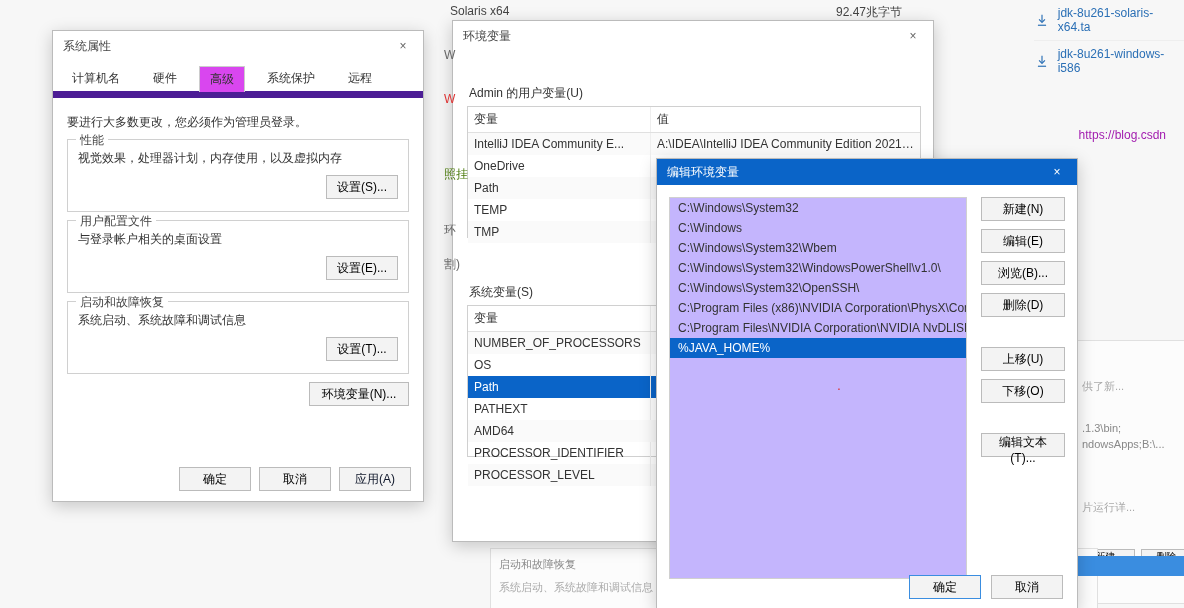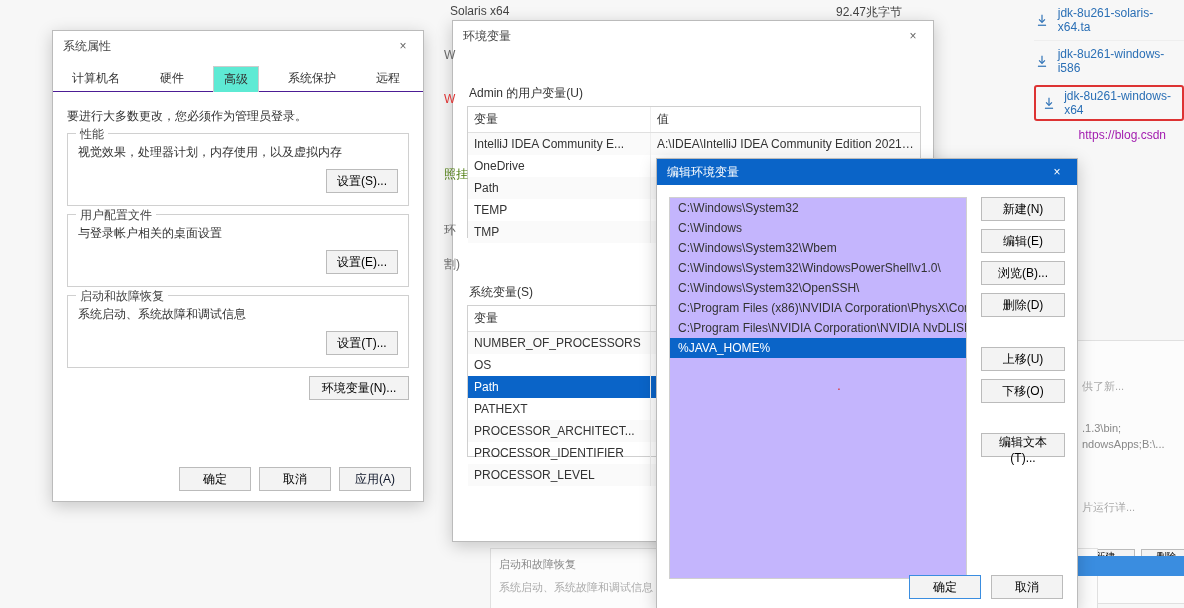--- a/index.html
+++ b/index.html
@@ -1,22 +1,22 @@
 <!DOCTYPE html>
 <html><head>
 <meta charset="utf-8">
 <style>
 html,body{margin:0;padding:0;font-family:"Microsoft YaHei","Segoe UI",Arial,sans-serif;font-size:12px;background:#fff;color:#333;overflow:hidden}
 .page{position:relative;width:1184px;height:608px;background:#f7f7f7}
 .win{position:absolute;background:#fff;border:1px solid #bbb;box-shadow:0 4px 16px rgba(0,0,0,.2)}
 .titlebar{display:flex;align-items:center;justify-content:space-between;height:30px;padding:0 6px 0 10px;font-size:12px;color:#444}
 .closex{width:28px;height:22px;text-align:center;line-height:22px;color:#666;cursor:pointer}
-.tabs{display:flex;border-bottom:1px solid #4c1d95;padding:4px 8px 0 8px;gap:18px}
+.tabs{display:flex;border-bottom:7px solid #4c1d95;padding:4px 8px 0 8px;gap:11px}
 .tab{padding:4px 10px;border:1px solid transparent;border-bottom:none}
-.tab.active{border-color:#ccc;background:#5eead4;position:relative;top:1px}
+.tab.active{border-color:#ccc;background:#d946ef;position:relative;top:1px}
 .body{padding:10px 14px}
 .group{border:1px solid #d0d0d0;margin:8px 0;padding:10px 10px 12px 10px;position:relative}
 .group .legend{position:absolute;top:-8px;left:8px;background:#fff;padding:0 4px;font-size:12px;color:#444}
 .btnrow{text-align:right;margin-top:8px}
 button.winbtn{min-width:72px;height:24px;border:1px solid #bbb;background:#f3f3f3;font-size:12px;padding:0 10px;cursor:pointer}
 .envlabel{margin:24px 0 4px 2px}
 .table{border:1px solid #d0d0d0;width:100%;font-size:12px}
 .table .hdr{display:flex;background:#fff;border-bottom:1px solid #e0e0e0}
 .table .cell{padding:4px 6px;overflow:hidden;white-space:nowrap;text-overflow:ellipsis}
 .table .row{display:flex}
@@ -60,30 +60,20 @@
     <div class="dlrow" style="border-top:1px solid #eee">
       <span class="dlicon">
           <svg width="14" height="14" viewBox="0 0 24 24" fill="none" stroke="currentColor" stroke-width="2">
             <path d="M12 3v12"></path>
             <path d="M7 11l5 5 5-5"></path>
             <path d="M5 21h14"></path>
           </svg>
         </span>
       <span>jdk-8u261-windows-i586</span>
     </div>
-    <div class="dlrow redbox" style="margin-top:4px">
-      <span class="dlicon">
-          <svg width="14" height="14" viewBox="0 0 24 24" fill="none" stroke="currentColor" stroke-width="2">
-            <path d="M12 3v12"></path>
-            <path d="M7 11l5 5 5-5"></path>
-            <path d="M5 21h14"></path>
-          </svg>
-        </span>
-      <span>jdk-8u261-windows-x64</span>
-    </div>
   </div>
   <div class="watermark" style="right:18px;top:128px">https://blog.csdn</div>
   <div class="watermark" style="right:6px;bottom:6px">@51CTO博客</div>
   <div class="watermark" style="left:858px;top:548px">https://blog.csdn.net/wei</div>
 
   <div class="faint" style="left:1075px;top:340px;width:110px;height:250px;padding:6px">
 
     <div style="margin-top:32px;color:#aaa">供了新...</div>
     <div style="margin:28px 0 4px 0">.1.3\bin;</div>
     <div>ndowsApps;B:\...</div>
@@ -191,21 +181,20 @@
             </div>
             <div class="row" style="background: rgb(10, 100, 200); color: rgb(255, 255, 255);">
               <div class="cell c1">Path</div>
               <div class="cell c2">C:\Windo</div>
             </div>
             <div class="row">
               <div class="cell c1">PATHEXT</div>
               <div class="cell c2">.COM;.EX</div>
             </div>
             <div class="row">
-              <div class="cell c1">PROCESSOR_ARCHITECT...</div>
               <div class="cell c2">AMD64</div>
             </div>
             <div class="row">
               <div class="cell c1">PROCESSOR_IDENTIFIER</div>
               <div class="cell c2">AMD64 F</div>
             </div>
             <div class="row">
               <div class="cell c1">PROCESSOR_LEVEL</div>
               <div class="cell c2">23</div>
             </div>

